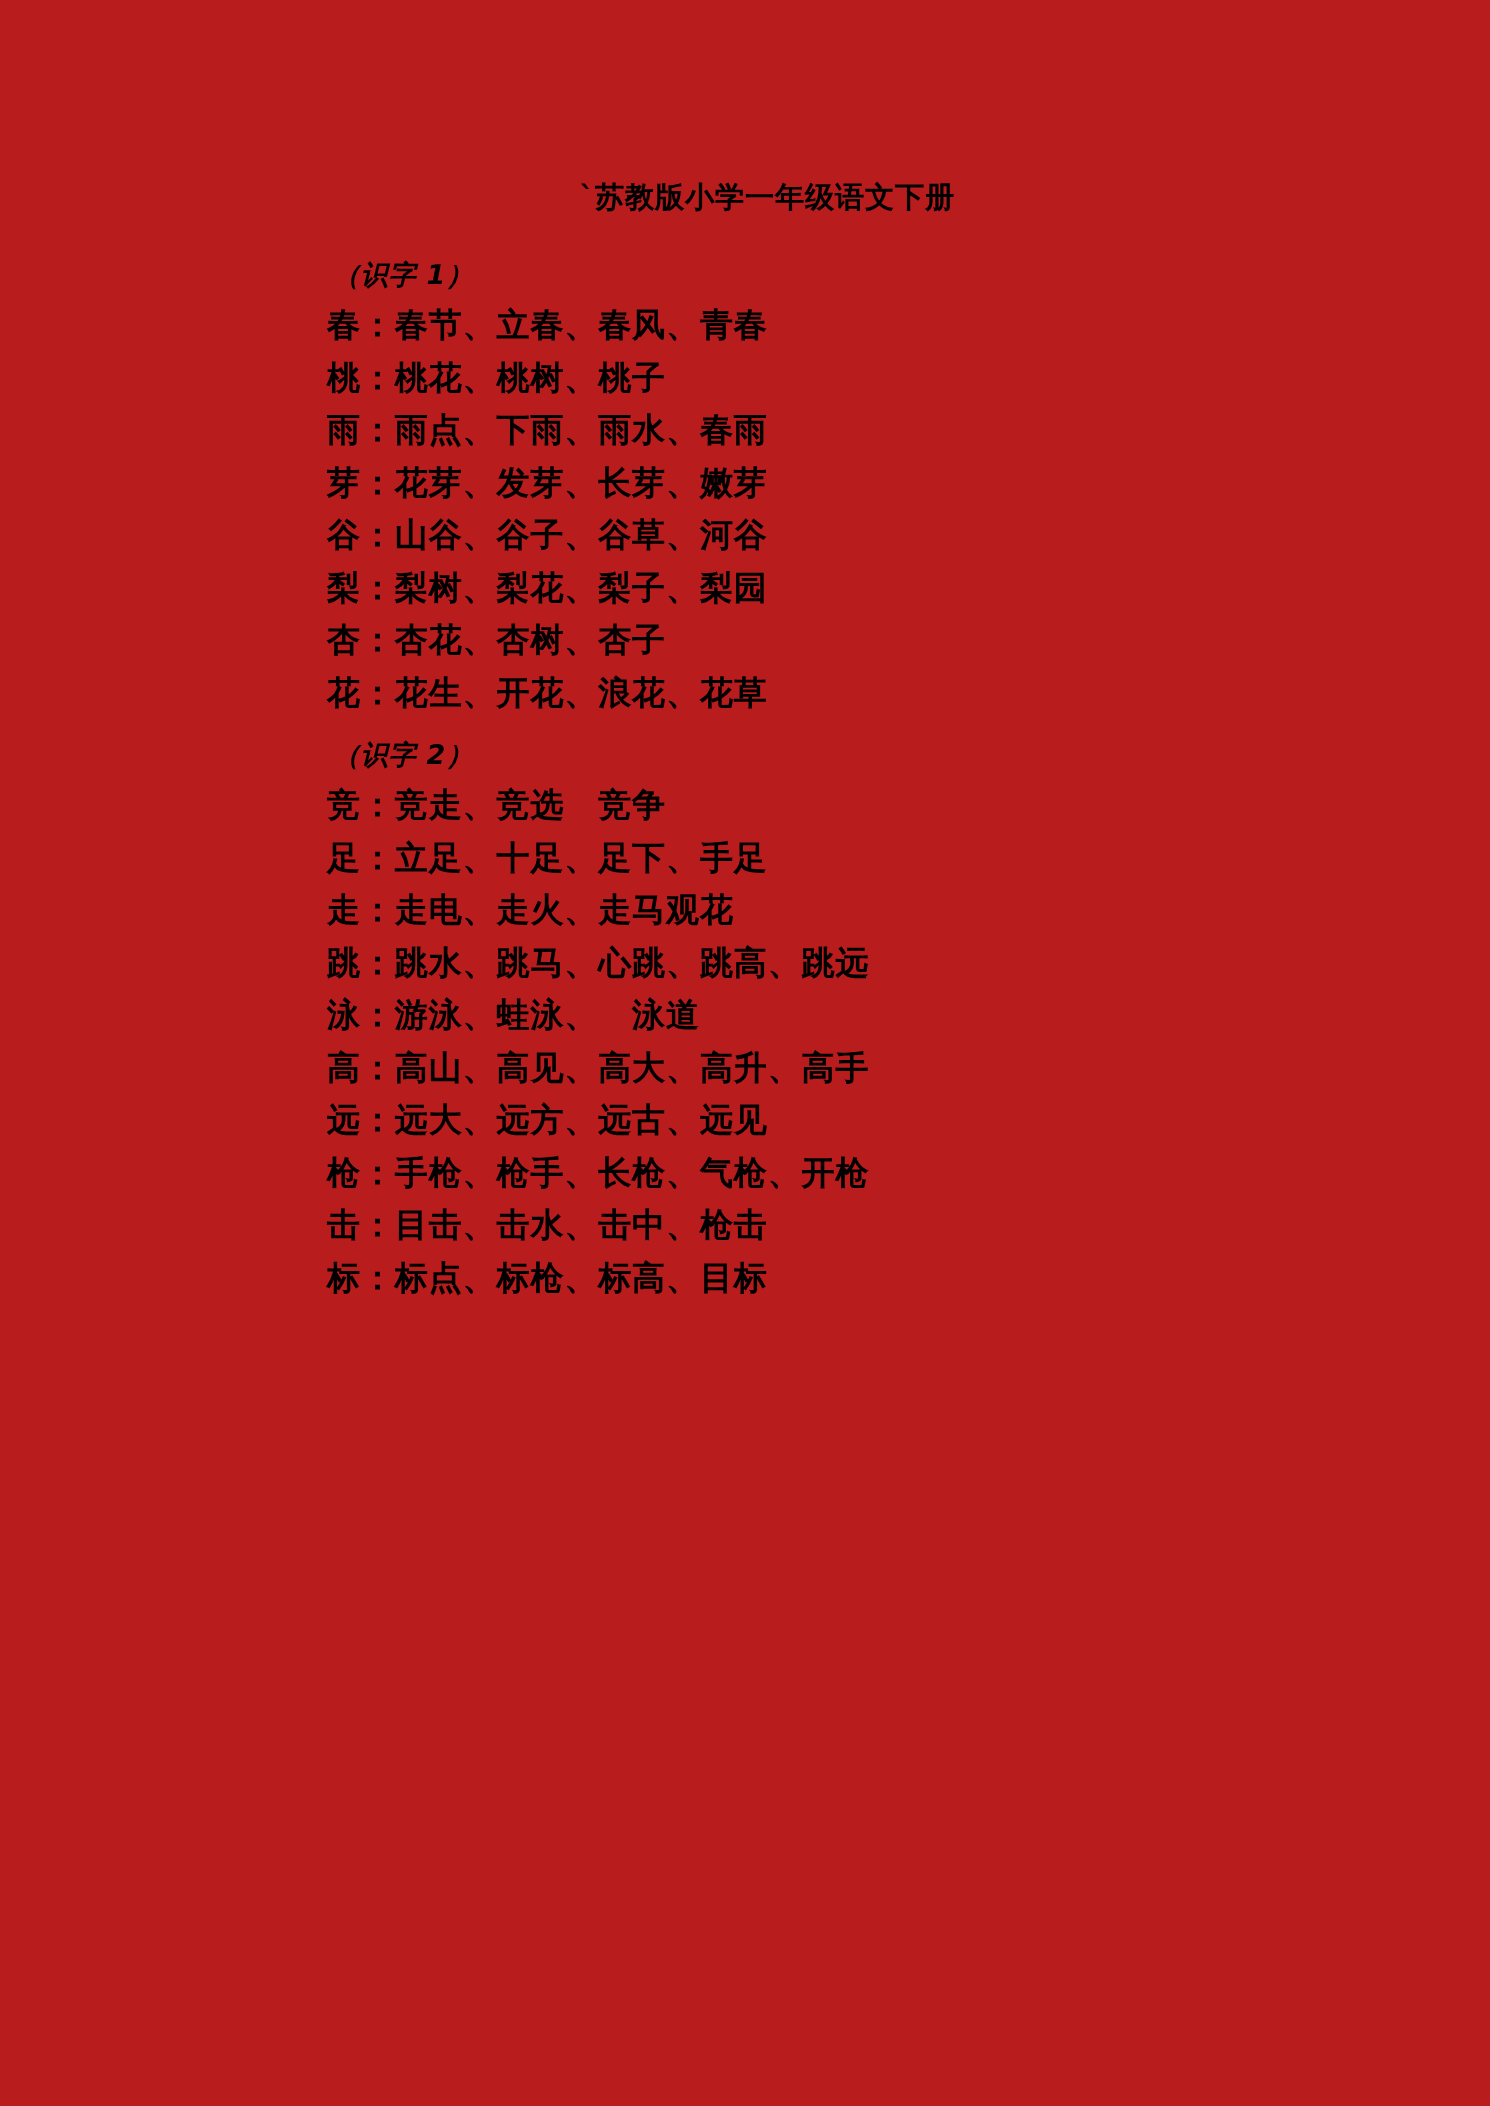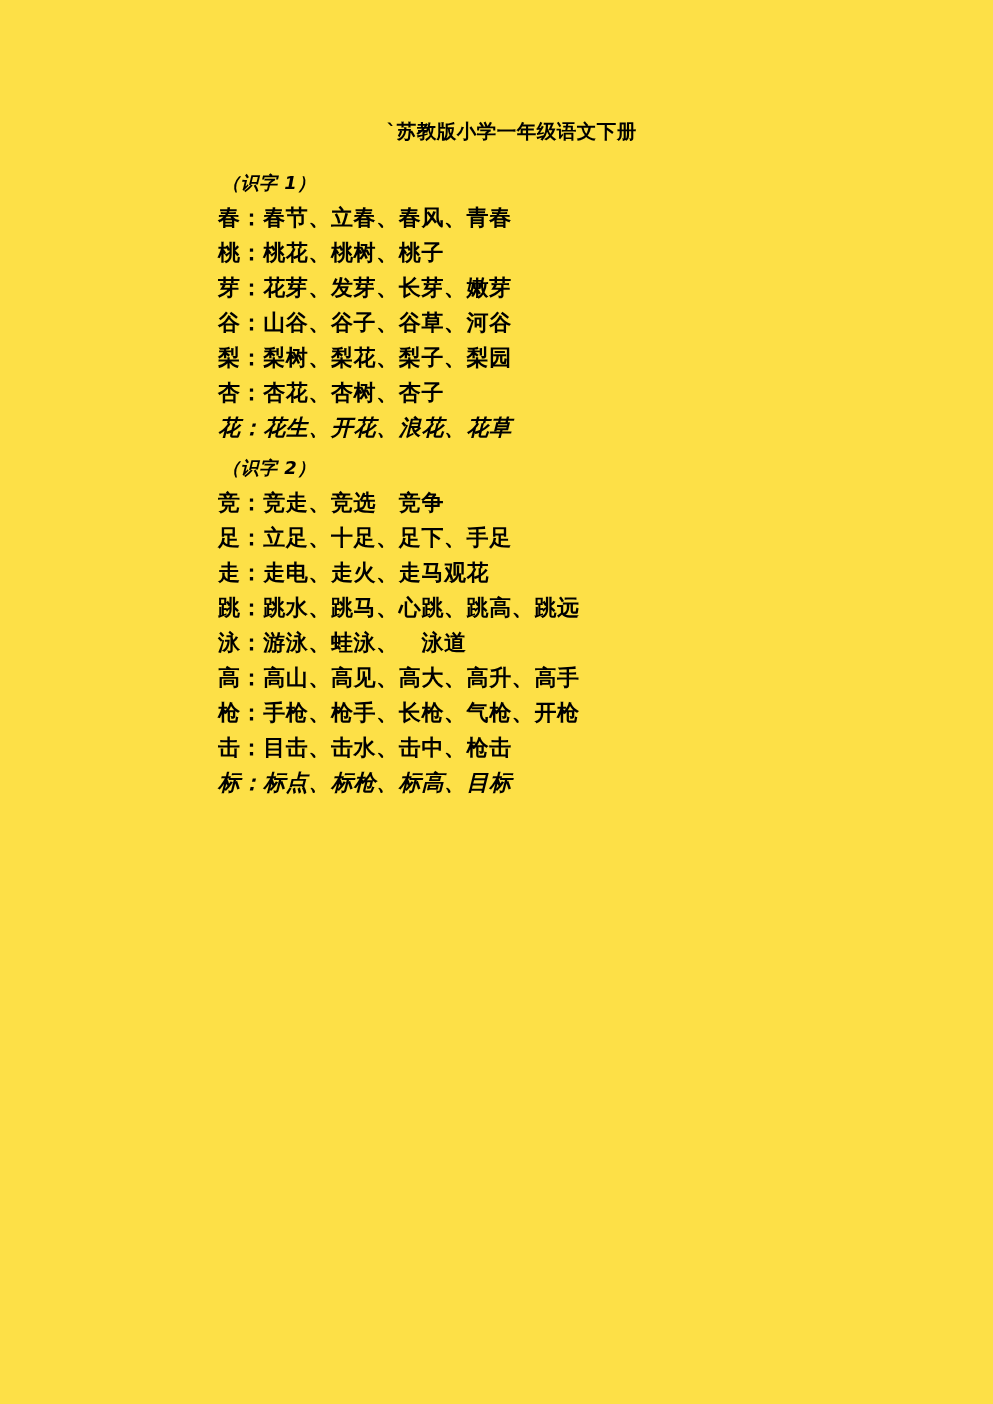--- a/index.html
+++ b/index.html
@@ -8,21 +8,21 @@
     background: #ffffff;
   }
   body {
     font-family: "DejaVu Sans", "Liberation Sans", sans-serif;
     color: #000000;
   }
   .page {
     position: relative;
     width: 993px;
     height: 1404px;
-    background: #fde047;
+    background: #b91c1c;
     overflow: hidden;
     box-sizing: border-box;
   }
   .content {
     position: absolute;
     left: 0;
     top: 0;
     width: 993px;
     padding: 118px 120px 0 120px;
     box-sizing: border-box;
@@ -47,56 +47,57 @@
     font-size: 22px;
     font-weight: bold;
     line-height: 1;
     margin: 0 0 13px 0;
     padding-left: 98px;
     letter-spacing: 0.6px;
     white-space: pre;
   }
   .entry-list:last-child .entry:last-child {
     margin-bottom: 0;
-    font-style: italic;
   }
   .spacer-1 { height: 17px; }
 </style>
 </head>
 <body>
 
 <div class="page">
   <div class="content">
 
     <div class="doc-title">`苏教版小学一年级语文下册</div>
 
     <div class="section">
       <div class="section-heading">（识字 1）</div>
       <div class="entry-list">
         <div class="entry">春：春节、立春、春风、青春</div>
         <div class="entry">桃：桃花、桃树、桃子</div>
+        <div class="entry">雨：雨点、下雨、雨水、春雨</div>
         <div class="entry">芽：花芽、发芽、长芽、嫩芽</div>
         <div class="entry">谷：山谷、谷子、谷草、河谷</div>
         <div class="entry">梨：梨树、梨花、梨子、梨园</div>
         <div class="entry">杏：杏花、杏树、杏子</div>
         <div class="entry">花：花生、开花、浪花、花草</div>
       </div>
     </div>
 
     <div class="spacer-1"></div>
 
     <div class="section">
       <div class="section-heading">（识字 2）</div>
       <div class="entry-list">
         <div class="entry">竞：竞走、竞选　竞争</div>
         <div class="entry">足：立足、十足、足下、手足</div>
         <div class="entry">走：走电、走火、走马观花</div>
         <div class="entry">跳：跳水、跳马、心跳、跳高、跳远</div>
         <div class="entry">泳：游泳、蛙泳、　泳道</div>
         <div class="entry">高：高山、高见、高大、高升、高手</div>
+        <div class="entry">远：远大、远方、远古、远见</div>
         <div class="entry">枪：手枪、枪手、长枪、气枪、开枪</div>
         <div class="entry">击：目击、击水、击中、枪击</div>
         <div class="entry">标：标点、标枪、标高、目标</div>
       </div>
     </div>
 
   </div>
 </div>
 
 </body></html>

